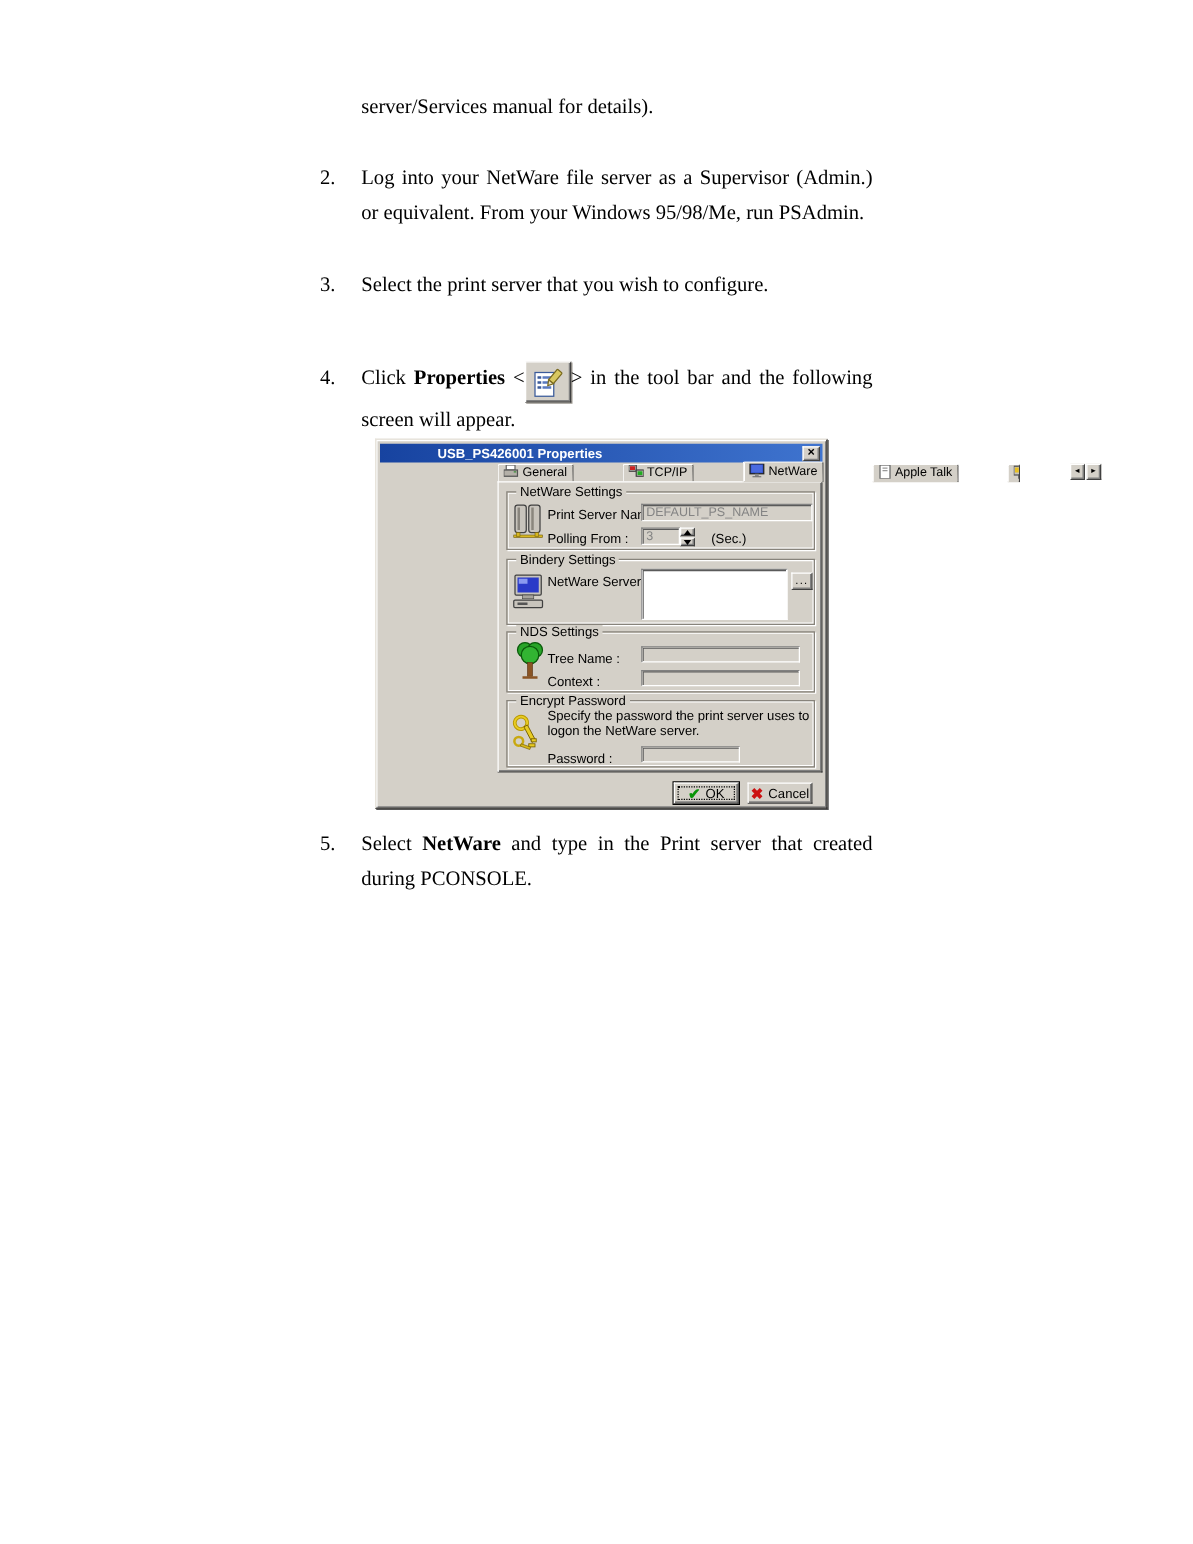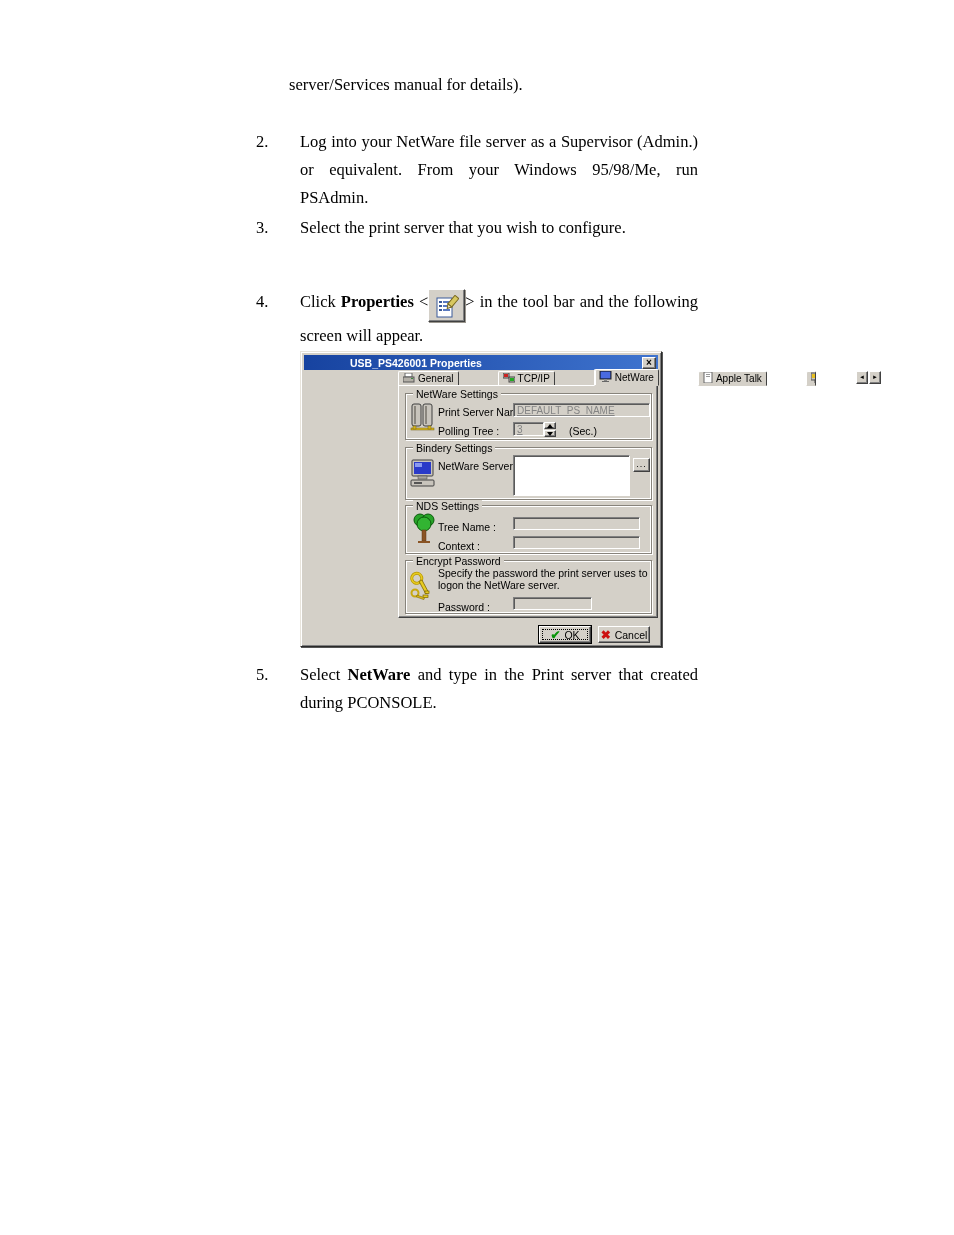--- a/index.html
+++ b/index.html
@@ -6,21 +6,21 @@
   html,body { background:#ffffff; }
   .page { position:relative; width:954px; height:872px; background:#fff;
           font-family:"Liberation Serif", serif; color:#000; overflow:hidden; }
 
   
   .cont { position:absolute; left:289px; top:71px; width:420px;
           font-size:16.5px; line-height:28px; }
   .item { position:absolute; left:256px; width:442px;
           font-size:16.5px; line-height:28px; }
   .item .num  { position:absolute; left:0; top:0; }
-  .item .itxt { display:block; margin-left:44px; text-align:justify; }
+  .item .itxt { display:block; margin-left:33px; text-align:justify; }
   .item b { font-weight:bold; }
 
   
   .prop-btn { display:inline-block; width:37px; height:33px; background:#d4d0c8;
               border:1px solid; border-color:#fff #404040 #404040 #fff;
               box-shadow:inset -1px -1px 0 #808080, 1px 1px 0 #9a968e;
               vertical-align:-4px; text-align:center; line-height:31px; }
   .prop-btn svg { vertical-align:middle; }
 
   
@@ -59,21 +59,21 @@
            border:1px solid; border-color:#fff #404040 #404040 #fff;
            box-shadow:inset -1px -1px 0 #808080; }
 
   .grp { position:absolute; border:1px solid #87837b;
          box-shadow:inset 0 0 0 1px #fff, 1px 1px 0 #fff;padding-left:36px; }
   .gttl { position:absolute; top:-6px; left:7px; background:#d4d0c8; padding:0 3px;
           font-size:10.5px; white-space:nowrap; }
   .lbl { position:absolute; font-size:10.5px; white-space:nowrap; }
   .field { position:absolute; border:1px solid; border-color:#808080 #fff #fff #808080;
            box-shadow:inset 1px 1px 0 #5a5a5a; background:#d4d0c8; color:#848484;
-           font-family:"Liberation Sans", sans-serif; font-size:10px; padding:0 3px;text-decoration:underline; }
+           font-family:"Liberation Sans", sans-serif; font-size:10px; padding:0 3px; }
   .listbox { position:absolute; background:#fff; border:1px solid;
              border-color:#808080 #fff #fff #808080; box-shadow:inset 1px 1px 0 #5a5a5a; }
   .mini-btn { position:absolute; background:#d4d0c8; border:1px solid;
               border-color:#fff #404040 #404040 #fff; box-shadow:inset -1px -1px 0 #808080;
               font-size:9px; line-height:11px; text-align:center; letter-spacing:1px; }
   .spin { position:absolute; width:12px; height:15px; display:flex; flex-direction:column; gap:1px; }
   .spin > div { flex:1; background:#d4d0c8; border:1px solid;
                 border-color:#fff #404040 #404040 #fff; box-shadow:inset -1px -1px 0 #808080;
                 display:flex; align-items:center; justify-content:center; }
   .tri-up   { width:0; height:0; border-left:3px solid transparent;
@@ -192,21 +192,21 @@
               <rect x="2" y="3" width="9" height="22" rx="2" fill="#c8c4bc" stroke="#404040"></rect>
               <rect x="4" y="5" width="2" height="18" fill="#8a867e"></rect>
               <rect x="13" y="3" width="9" height="22" rx="2" fill="#c8c4bc" stroke="#404040"></rect>
               <rect x="15" y="5" width="2" height="18" fill="#8a867e"></rect>
               <rect x="1" y="27" width="23" height="2" fill="#d8b820" stroke="#705c10" stroke-width="0.5"></rect>
               <rect x="3" y="25" width="3" height="3" fill="#d8b820" stroke="#705c10" stroke-width="0.5"></rect>
               <rect x="18" y="25" width="3" height="3" fill="#d8b820" stroke="#705c10" stroke-width="0.5"></rect>
             </svg></span>
         <span class="lbl" style="left:32px; top:12px;">Print Server Name :</span>
         <input class="field" style="left: 107px; top: 9px; width: 137px; height: 14px;" readonly="" value="DEFAULT_PS_NAME">
-        <span class="lbl" style="left:32px; top:31px;">Polling Tree :</span>
+        <span class="lbl" style="left:32px; top:31px;">Polling From :</span>
         <input class="field" style="left: 107px; top: 28px; width: 31px; height: 14px;" readonly="" value="3">
         <div class="spin" style="left:138px; top:28px;">
           <div>
               <span class="tri-up"></span>
             </div>
           <div>
               <span class="tri-down"></span>
             </div>
         </div>
         <span class="lbl" style="left:163px; top:31px;">(Sec.)</span>

